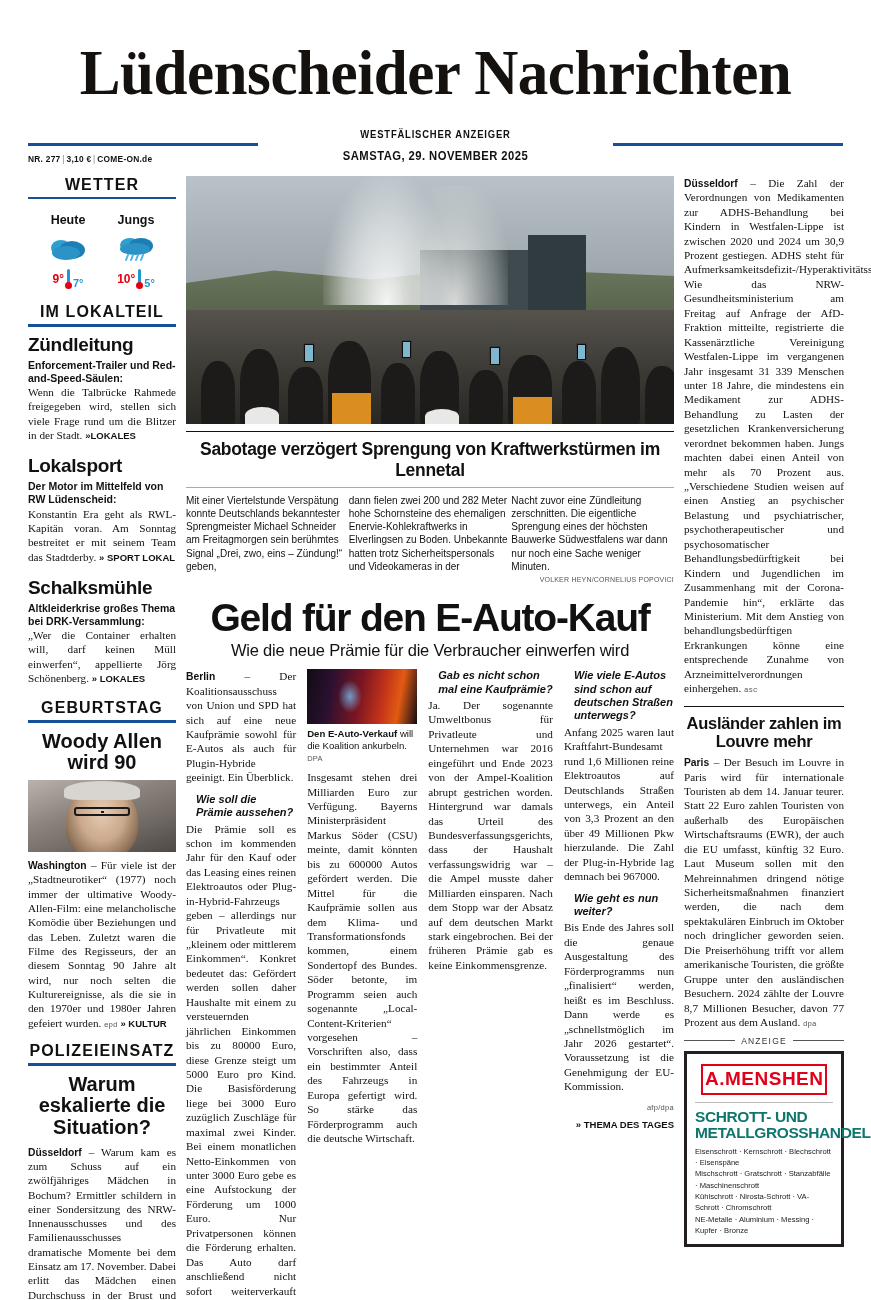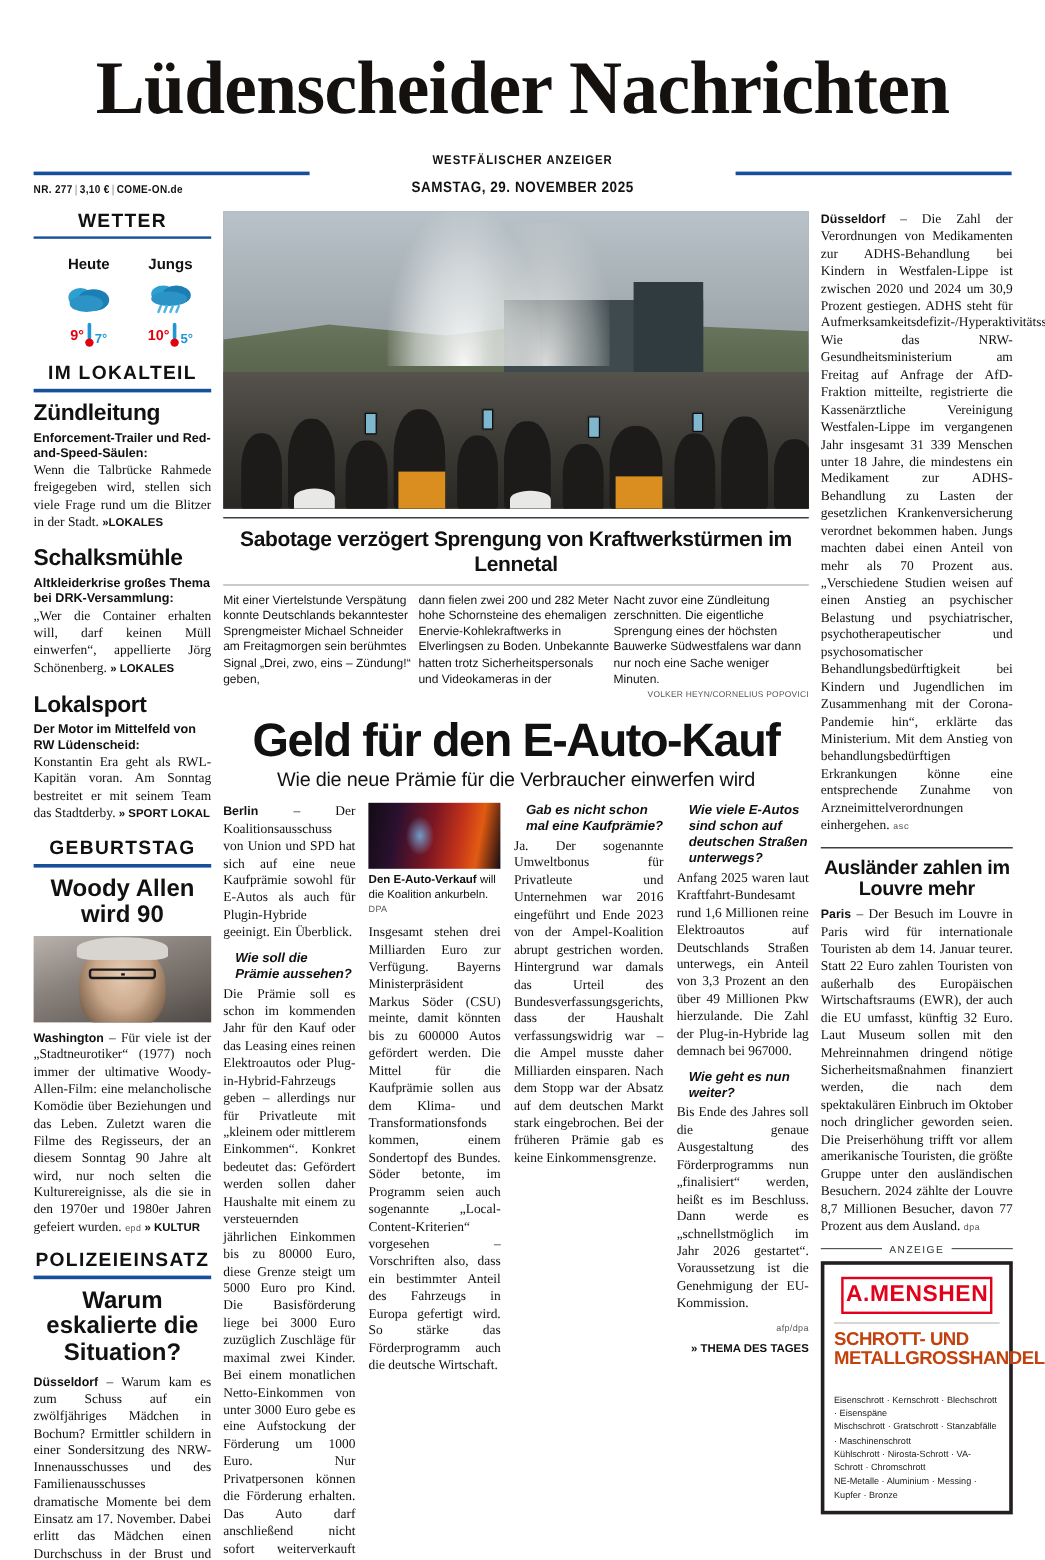--- a/index.html
+++ b/index.html
@@ -58,21 +58,21 @@
   .col-right{ width: 160px; flex: none; }
 
   
   .sec-head {
     text-align: center; font-size: 16px; font-weight: bold;
     letter-spacing: 1.1px; padding-bottom: 3px; color: #111;
   }
   .sec-rule { height: 2.5px; background: #17509a; margin-bottom: 8px; }
 
   
-  .weather { display: flex; justify-content: flex-end; padding: 6px 0 4px; }
+  .weather { display: flex; justify-content: center; padding: 6px 0 4px; }
   .w-day { text-align: center; width: 68px; }
   .w-label { font-size: 12.5px; font-weight: bold; margin-bottom: 5px; }
   .w-icon { height: 34px; display: flex; align-items: center; justify-content: center; }
   .w-temps {
     display: flex; align-items: center; justify-content: center;
     gap: 1px; margin-top: 3px; font-weight: bold; font-size: 12px;
   }
   .t-hi { color: #e3000f; }
   .t-lo { color: #2196d6; align-self: flex-end; font-size: 11px; }
   .thermo { width: 7px; height: 20px; position: relative; }
@@ -212,22 +212,22 @@
   .ad {
     border: 3px solid #231f20; background:#fff; padding:7px 8px 0;
   }
   .ad-logo {
     border: 2.5px solid #e2001a; color:#e2001a; font-weight:bold;
     font-size:19px; letter-spacing:0.5px; text-align:left; padding:2px 2px 3px;
     margin: 3px 6px 7px; font-family:"Liberation Sans",sans-serif;
   }
   .ad-sep { height:1px; background:#bbb; margin-bottom:6px; }
   .ad-h {
-    color:#c2410c; font-size:15.5px; font-weight:bold; line-height:1.06;
-    letter-spacing:-0.4px; margin-bottom:19px;
+    color:#0f766e; font-size:15.5px; font-weight:bold; line-height:1.06;
+    letter-spacing:-0.4px; margin-bottom:4px;
   }
   .ad-list { font-size:7.6px; line-height:1.5; color:#222; margin-bottom:7px; }
 </style>
 </head>
 <body>
 
 <div class="page">
 
   <div class="masthead">
     <div class="masthead-title">Lüdenscheider Nachrichten</div>
@@ -306,29 +306,29 @@
         <div class="sec-head">IM LOKALTEIL</div>
         <div class="sec-rule"></div>
 
         <div class="teaser">
           <div class="teaser-title">Zündleitung</div>
           <div class="teaser-lead">Enforcement-Trailer und Red-and-Speed-Säulen:</div>
           <div class="teaser-body"><span>Wenn die Talbrücke Rahmede freigegeben wird, stellen sich viele Frage rund um die Blitzer in der Stadt.</span> <span class="ref">»LOKALES</span></div>
         </div>
 
         <div class="teaser">
+          <div class="teaser-title">Lokalsport</div>
+          <div class="teaser-lead">Der Motor im Mittelfeld von RW Lüdenscheid:</div>
+          <div class="teaser-body"><span>Konstantin Era geht als RWL-Kapitän voran. Am Sonntag bestreitet er mit seinem Team das Stadtderby.</span> <span class="ref">» SPORT LOKAL</span></div>
+        </div>
+
+        <div class="teaser">
           <div class="teaser-title">Schalksmühle</div>
           <div class="teaser-lead">Altkleiderkrise großes Thema bei DRK-Versammlung:</div>
           <div class="teaser-body"><span>„Wer die Container erhalten will, darf keinen Müll einwerfen“, appellierte Jörg Schönenberg.</span> <span class="ref">» LOKALES</span></div>
-        </div>
-
-        <div class="teaser">
-          <div class="teaser-title">Lokalsport</div>
-          <div class="teaser-lead">Der Motor im Mittelfeld von RW Lüdenscheid:</div>
-          <div class="teaser-body"><span>Konstantin Era geht als RWL-Kapitän voran. Am Sonntag bestreitet er mit seinem Team das Stadtderby.</span> <span class="ref">» SPORT LOKAL</span></div>
         </div>
       </div>
 
       <div>
         <div class="sec-head">GEBURTSTAG</div>
         <div class="sec-rule"></div>
         <div class="bday-title">Woody Allen wird 90</div>
         <div class="bday-photo">
           <div class="face"></div>
             <div class="hair"></div>

